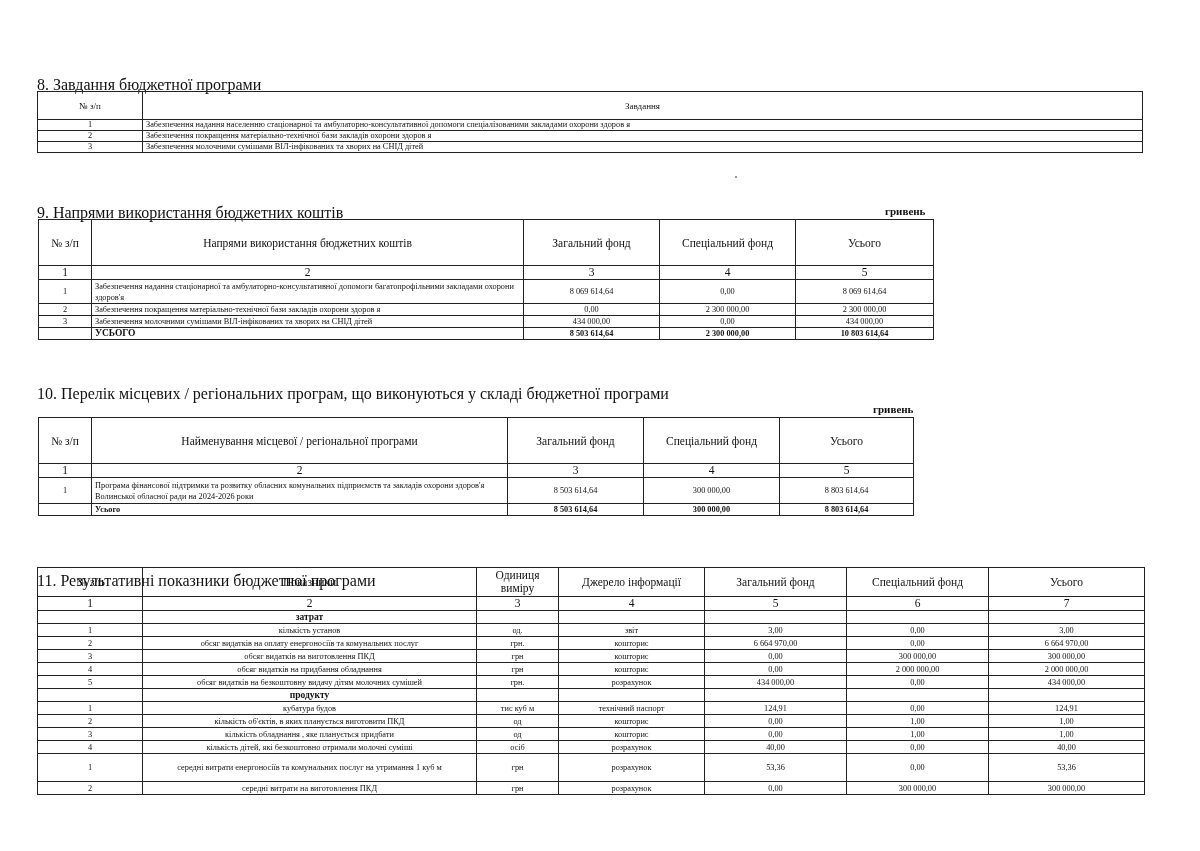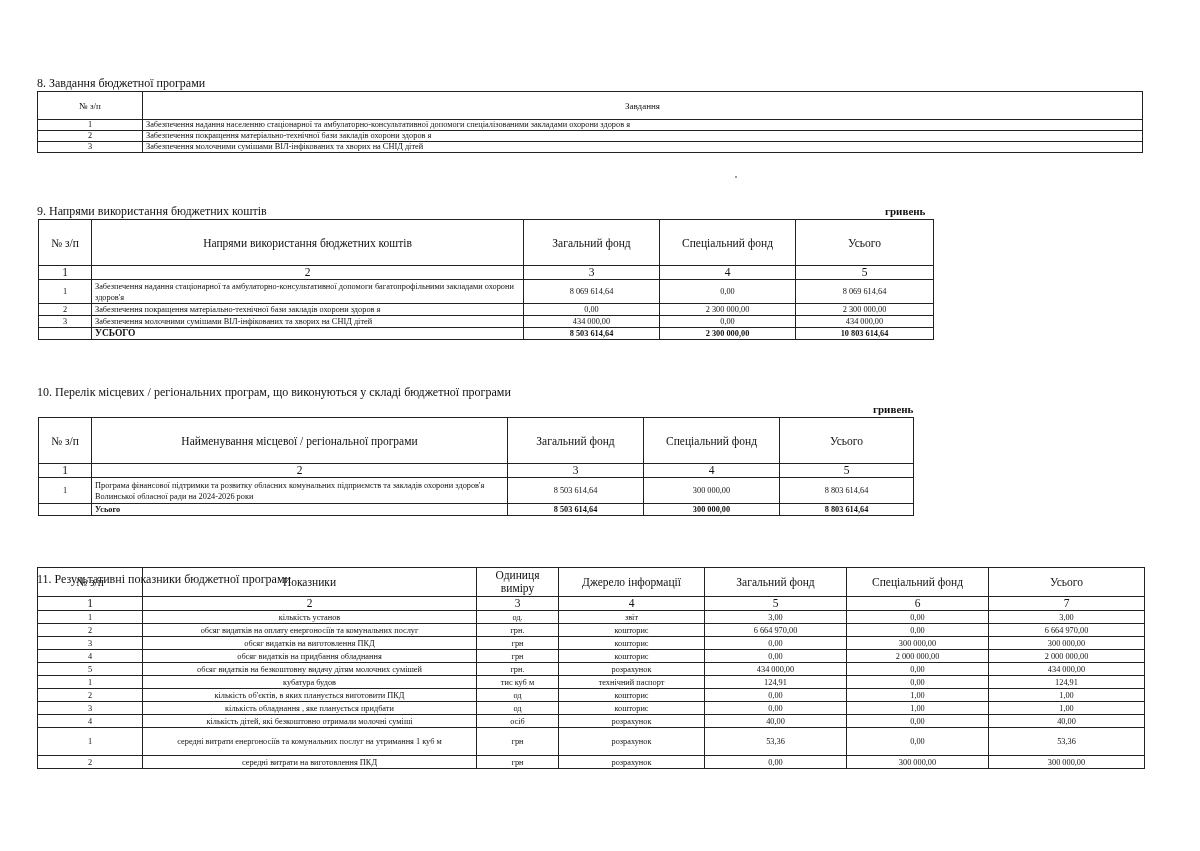--- a/index.html
+++ b/index.html
@@ -1,20 +1,20 @@
 <!DOCTYPE html>
 <html><head>
 <meta charset="utf-8">
 <style>
   html, body { margin: 0; padding: 0; background: #ffffff; }
   body {
     width: 1200px; height: 851px; position: relative; overflow: hidden;
     font-family: "Liberation Serif", serif; color: #111;
   }
-  .sec-title { position: absolute; font-size: 12px; white-space: nowrap; }
+  .sec-title { position: absolute; font-size: 16px; white-space: nowrap; }
   .unit { position: absolute; font-size: 11px; font-weight: bold; }
   table { position: absolute; border-collapse: collapse; table-layout: fixed; }
   td, th { border: 1px solid #222; padding: 0 3px; font-weight: normal; overflow: hidden; white-space: nowrap; }
   .t8 td { font-size: 8.3px; height: 10px; line-height: 10px; }
   .t8 th { font-size: 9px; height: 27px; }
   .t9 th { font-size: 11.5px; height: 45px; }
   .t9 td { font-size: 8.3px; line-height: 11px; }
   .t10 th { font-size: 11.5px; height: 45px; }
   .t10 td { font-size: 8.3px; line-height: 11px; }
   .t11 th { font-size: 11.5px; height: 28px; line-height: 13px; white-space: normal; }
@@ -178,20 +178,29 @@
     </tr>
     <tr class="colnum">
       <td>1</td>
       <td>2</td>
       <td>3</td>
       <td>4</td>
       <td>5</td>
       <td>6</td>
       <td>7</td>
     </tr>
+  <tr>
+        <td></td>
+        <td class="c b" style="font-size: 9.5px;">затрат</td>
+        <td></td>
+        <td></td>
+        <td></td>
+        <td></td>
+        <td></td>
+      </tr>
       <tr>
         <td class="c">1</td>
         <td class="c">кількість установ</td>
         <td class="c">од.</td>
         <td class="c">звіт</td>
         <td class="c">3,00</td>
         <td class="c">0,00</td>
         <td class="c">3,00</td>
       </tr>
       <tr>
@@ -222,20 +231,29 @@
         <td class="c">2 000 000,00</td>
       </tr>
       <tr>
         <td class="c">5</td>
         <td class="c">обсяг видатків на безкоштовну видачу дітям молочних сумішей</td>
         <td class="c">грн.</td>
         <td class="c">розрахунок</td>
         <td class="c">434 000,00</td>
         <td class="c">0,00</td>
         <td class="c">434 000,00</td>
+      </tr>
+      <tr>
+        <td></td>
+        <td class="c b" style="font-size: 9.5px;">продукту</td>
+        <td></td>
+        <td></td>
+        <td></td>
+        <td></td>
+        <td></td>
       </tr>
       <tr>
         <td class="c">1</td>
         <td class="c">кубатура будов</td>
         <td class="c">тис куб м</td>
         <td class="c">технічний паспорт</td>
         <td class="c">124,91</td>
         <td class="c">0,00</td>
         <td class="c">124,91</td>
       </tr>

